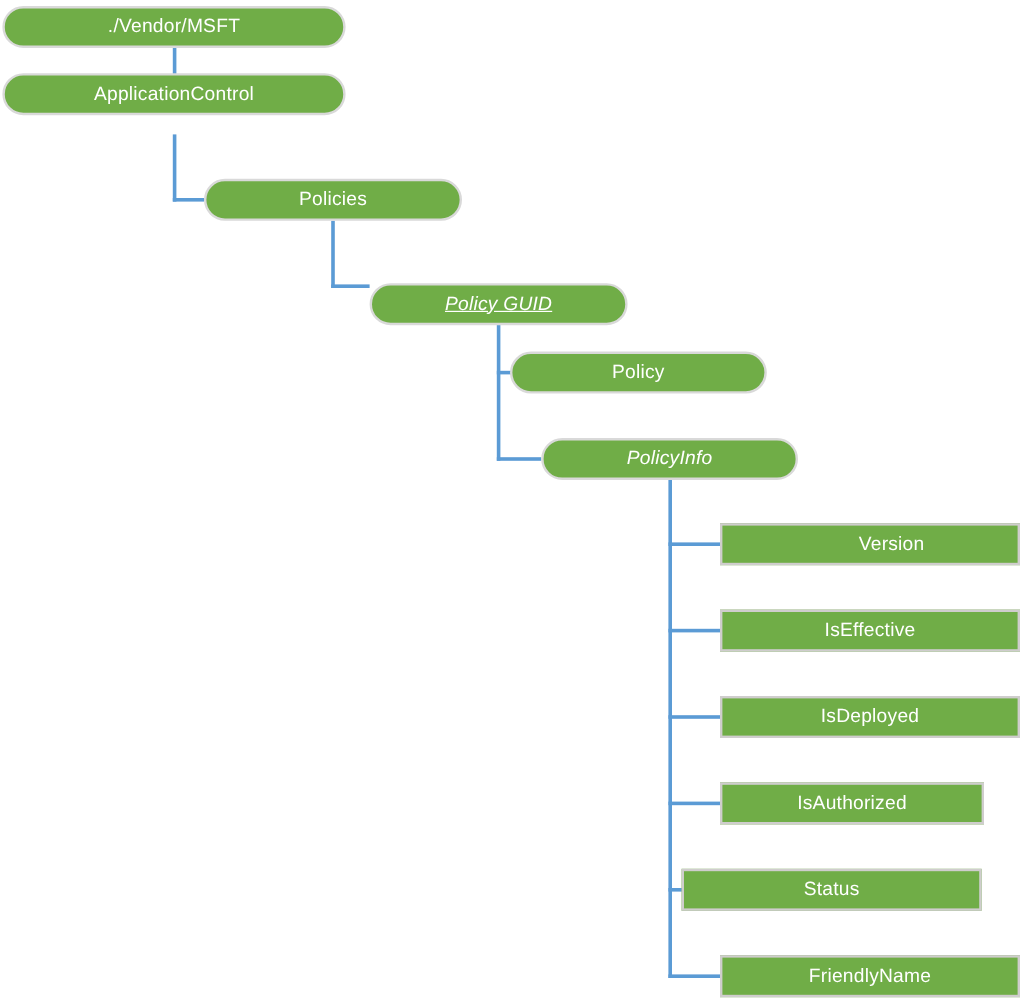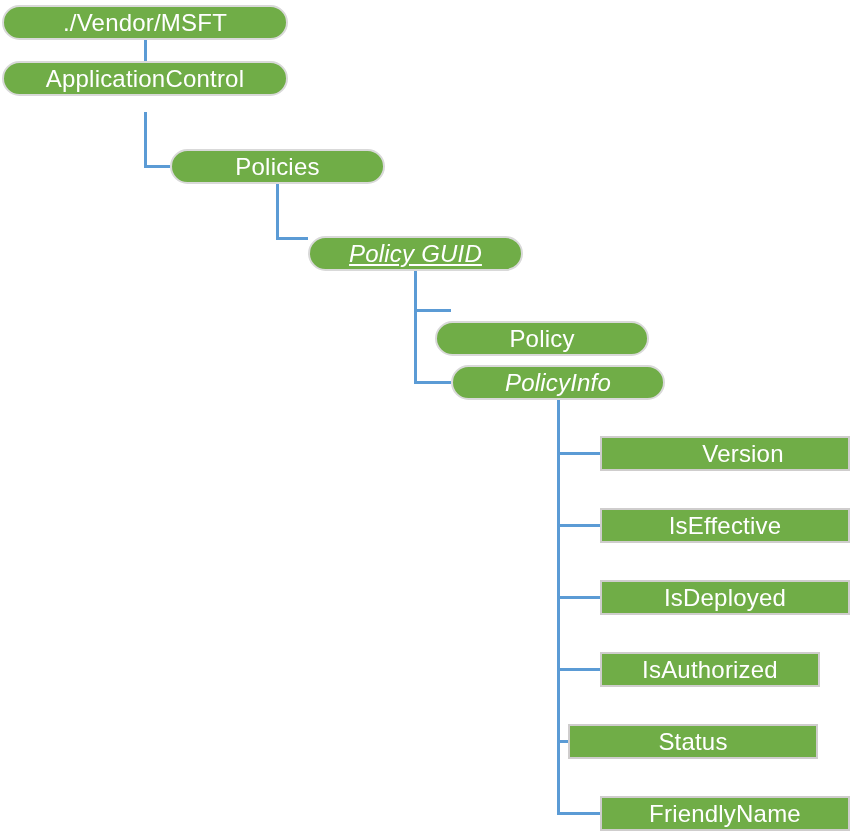--- a/index.html
+++ b/index.html
@@ -17,21 +17,21 @@
   }
   .node {
     position: absolute;
     box-sizing: border-box;
     height: 35px;
     background: var(--node-fill, #70AD47);
     color: var(--node-text, #ffffff);
     display: flex;
     align-items: center;
     justify-content: center;
-    font-size: 24px;
+    font-size: 16px;
     letter-spacing: 0.2px;
     white-space: nowrap;
   }
   .pill {
     border-radius: 17.5px;
     border: 2px solid var(--pill-border, #D9D9D9);
   }
   .rect {
     border-radius: 0;
     border: 2px solid var(--rect-border, #CFCDCD);
@@ -67,21 +67,21 @@
   <div class="line h" style="left:557px; top:524px; width:43px;"></div>
   <div class="line h" style="left:557px; top:596px; width:43px;"></div>
   <div class="line h" style="left:557px; top:668px; width:43px;"></div>
   <div class="line h" style="left:557px; top:740px; width:43px;"></div>
   <div class="line h" style="left:557px; top:812px; width:43px;"></div>
 
   <div class="node pill" style="left:2px;   top:5px;   width:286px;">./Vendor/MSFT</div>
   <div class="node pill" style="left:2px;   top:61px;  width:286px;">ApplicationControl</div>
   <div class="node pill" style="left:170px; top:149px; width:215px;">Policies</div>
   <div class="node pill italic" style="left:308px; top:236px; width:215px;text-decoration:underline;">Policy GUID</div>
-  <div class="node pill" style="left:435px; top:293px; width:214px;margin-top:28px;">Policy</div>
+  <div class="node pill" style="left:425px; top:293px; width:214px;">Policy</div>
   <div class="node pill" style="left:451px; top:365px; width:214px;font-style:italic;">PolicyInfo</div>
 
   <div class="node rect" style="left:600px; top:436px; width:250px;padding-left:36px;">Version</div>
   <div class="node rect" style="left:600px; top:508px; width:250px;">IsEffective</div>
   <div class="node rect" style="left:600px; top:580px; width:250px;">IsDeployed</div>
   <div class="node rect" style="left:600px; top:652px; width:220px;">IsAuthorized</div>
   <div class="node rect" style="left:568px; top:724px; width:250px;">Status</div>
   <div class="node rect" style="left:600px; top:796px; width:250px;">FriendlyName</div>
 
 </div>

